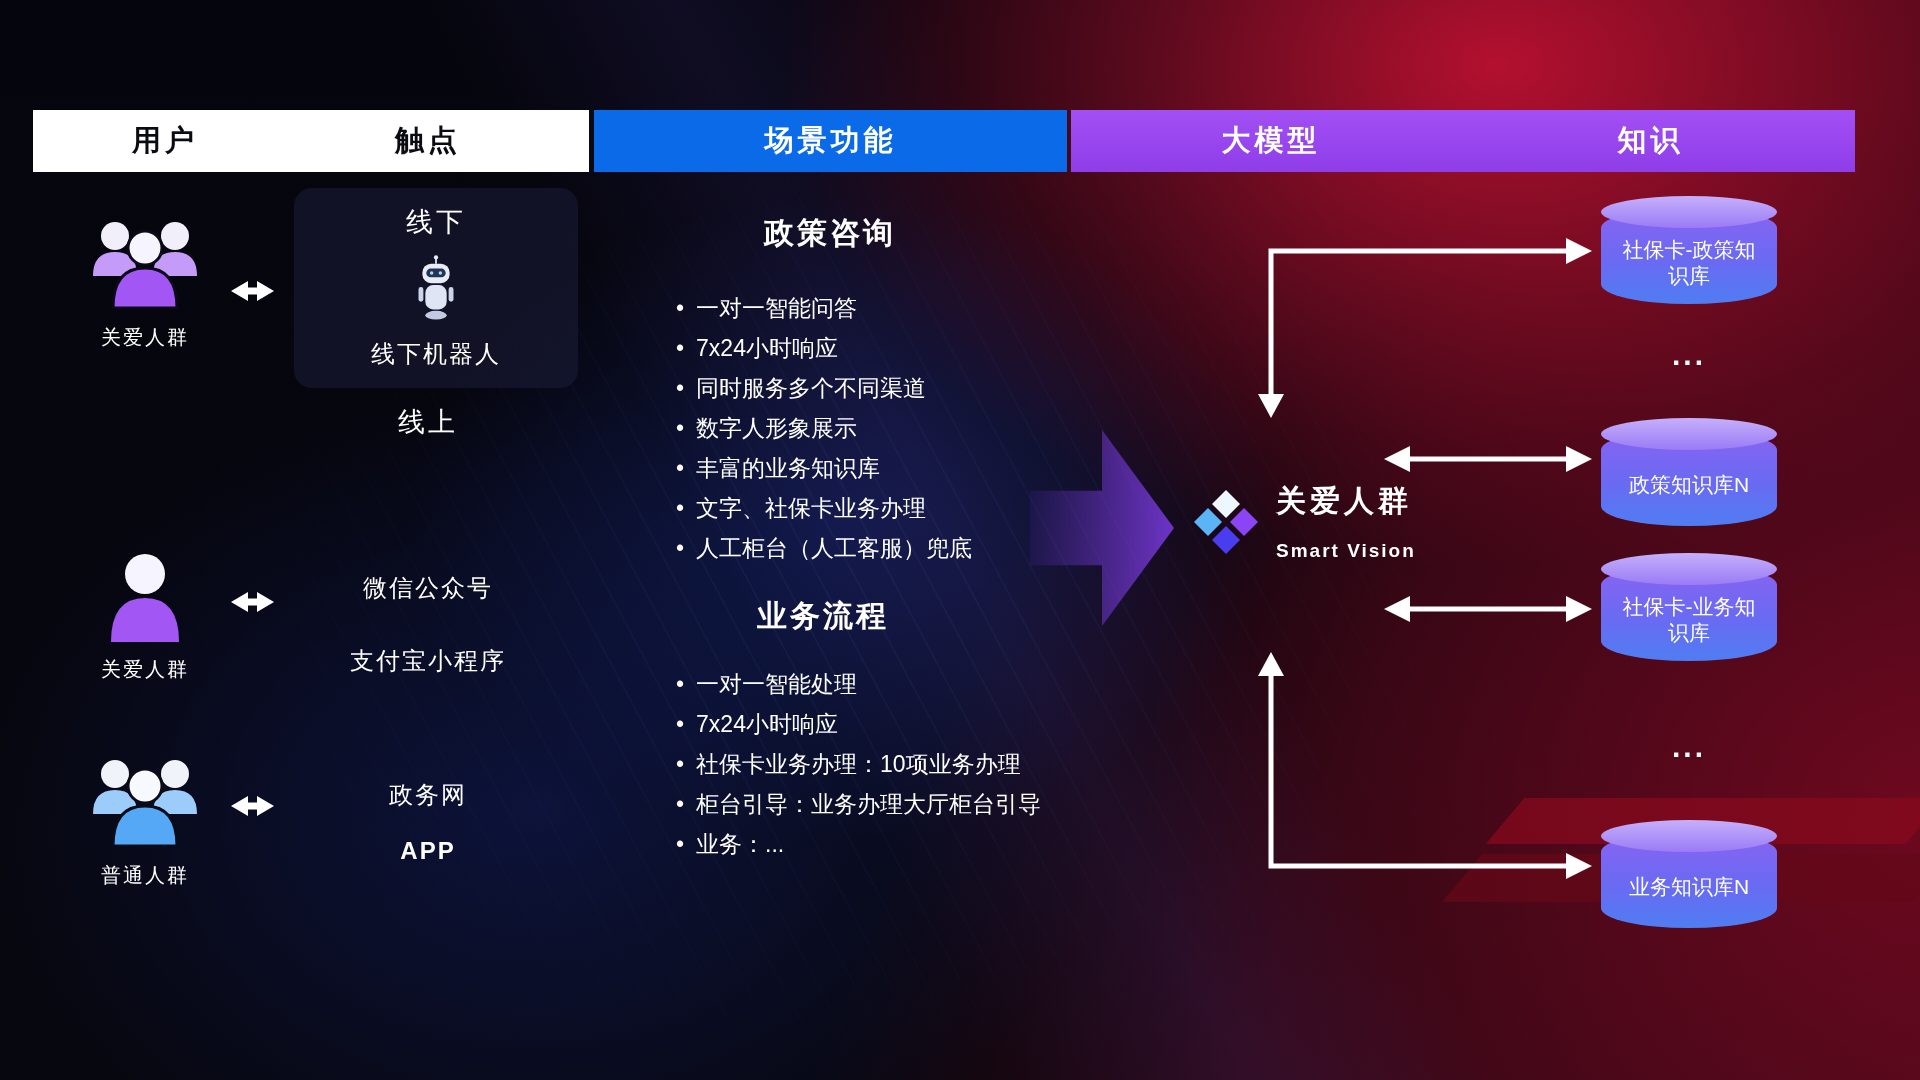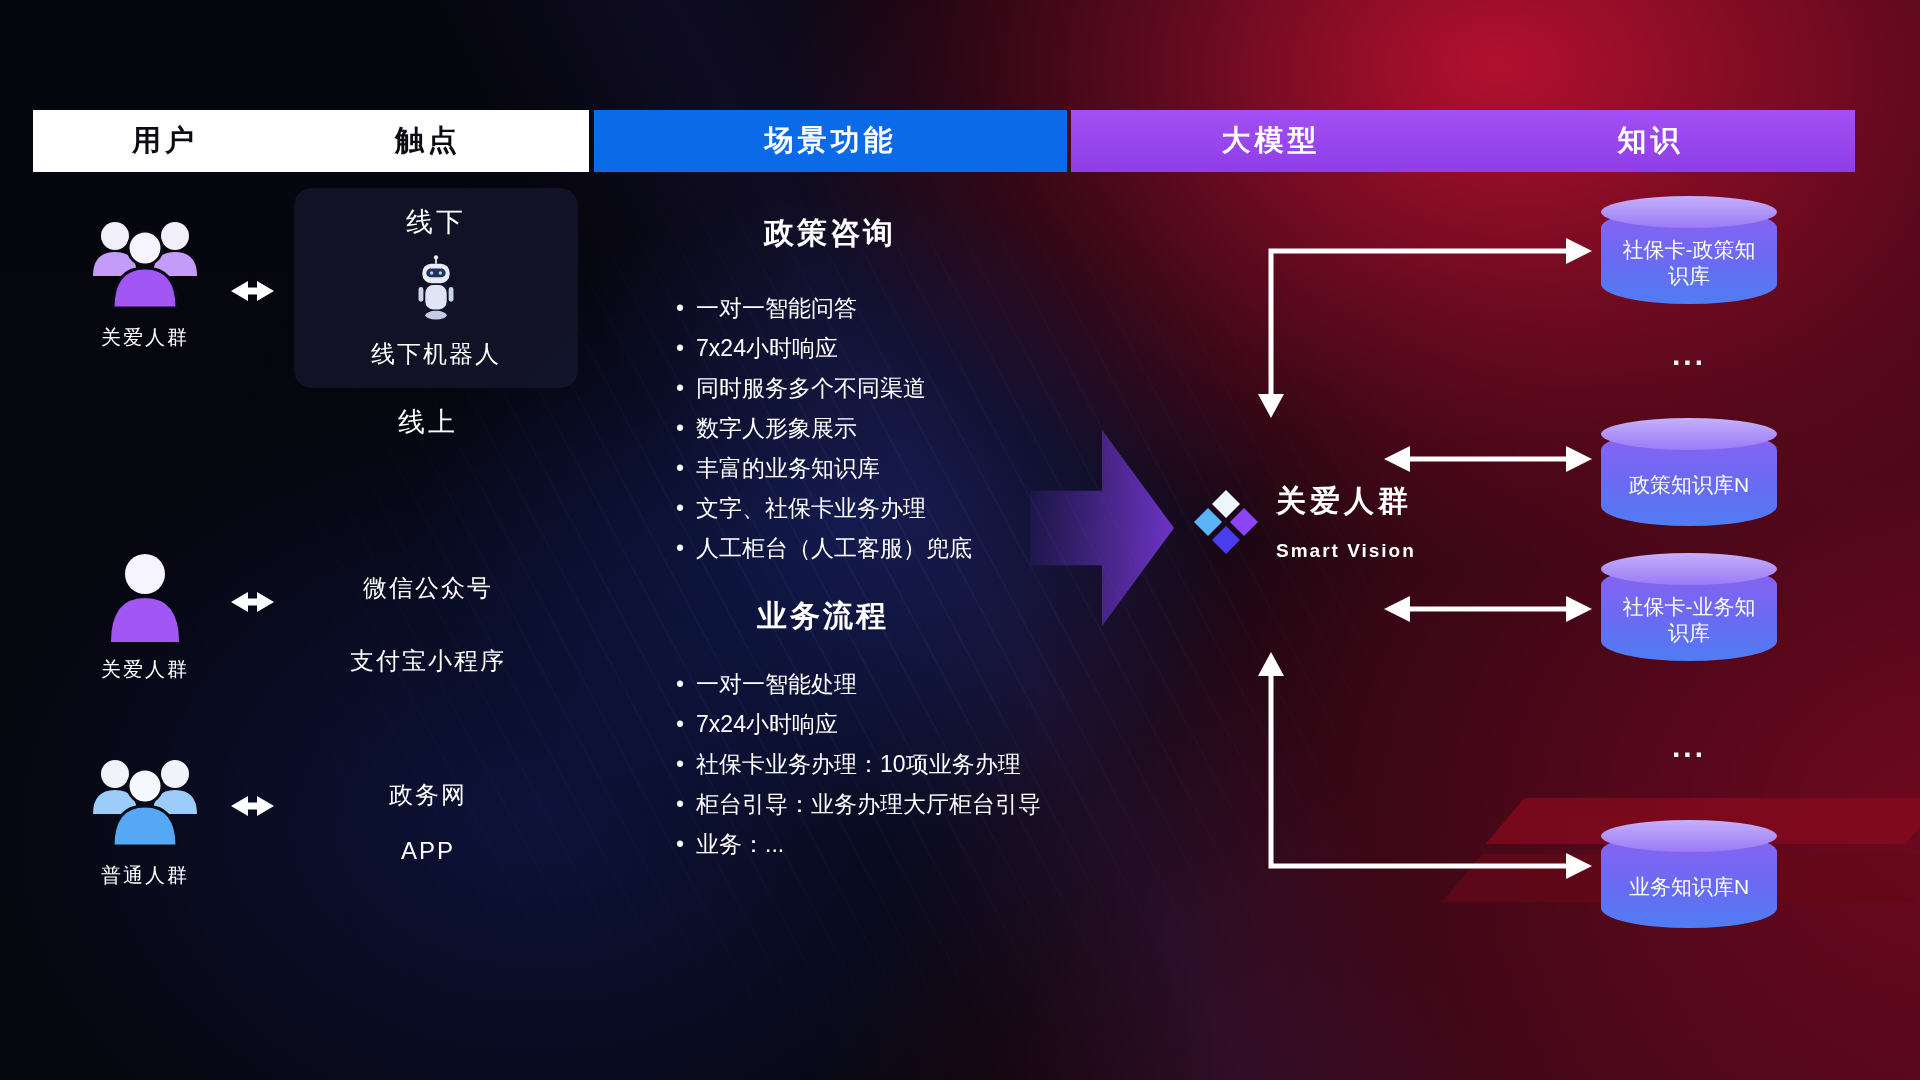--- a/index.html
+++ b/index.html
@@ -46,21 +46,21 @@
   .offline-card { position:absolute; left:294px; top:188px; width:284px; height:200px;
       background:rgba(28,30,58,0.55); border-radius:18px; display:flex; flex-direction:column;
       align-items:center; justify-content:space-between; padding:16px 0 18px; box-sizing:border-box; }
   .tp-title { font-size:27px; letter-spacing:3px; }
   .tp-sub { font-size:24px; letter-spacing:2px; }
   .tp-label { position:absolute; left:294px; width:268px; text-align:center; font-size:24px; letter-spacing:2px; }
   #online-title { top:404px; font-size:27px; letter-spacing:3px; }
   #tp-wechat { top:572px; }
   #tp-alipay { top:645px; }
   #tp-gov    { top:779px; }
-  #tp-app    { top:837px; }
+  #tp-app    { top:837px;font-weight:bold; }
 
   .scene-title { position:absolute; width:260px; text-align:center; font-size:30px; font-weight:600; letter-spacing:3px; }
   #scene1-title { left:700px; top:213px; }
   #scene2-title { left:693px; top:596px; }
   .bullets { position:absolute; left:676px; display:flex; flex-direction:column; gap:9px; font-size:23px; }
   #bullets1 { top:293px; }
   #bullets2 { top:669px; }
   .bullet { white-space:nowrap; }
   .bullet::before { content:"•"; margin-right:12px; }
 

